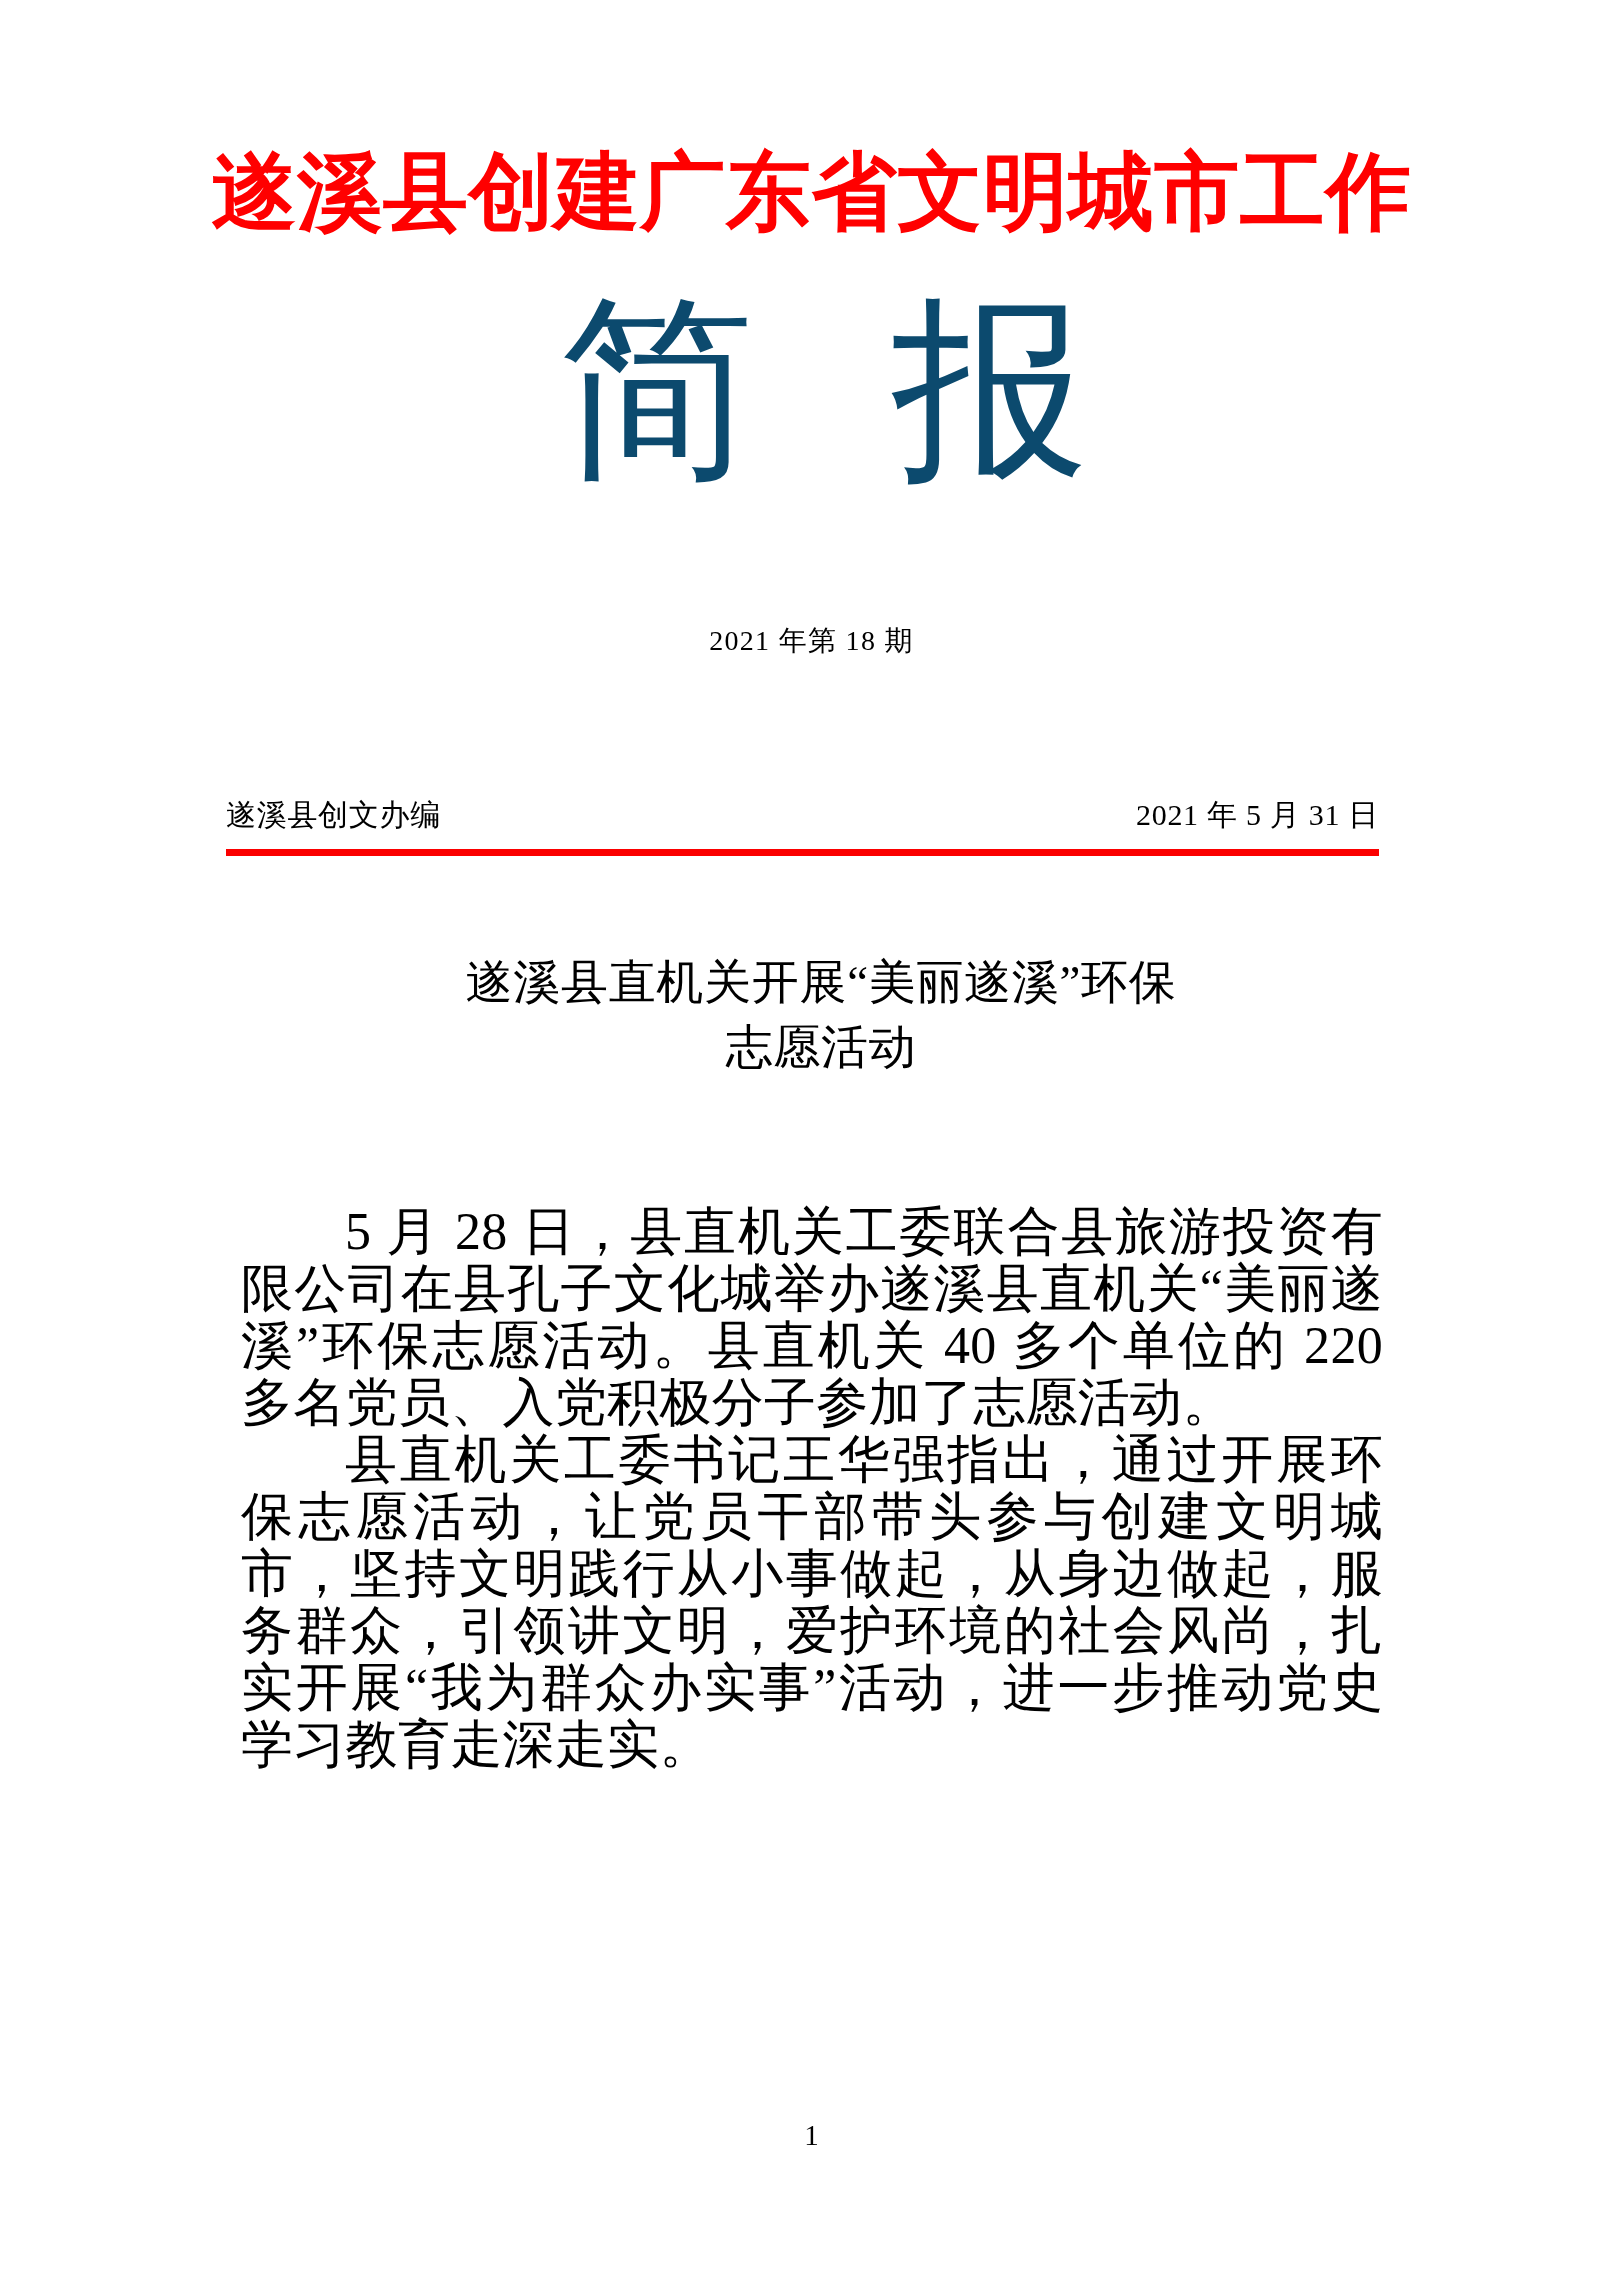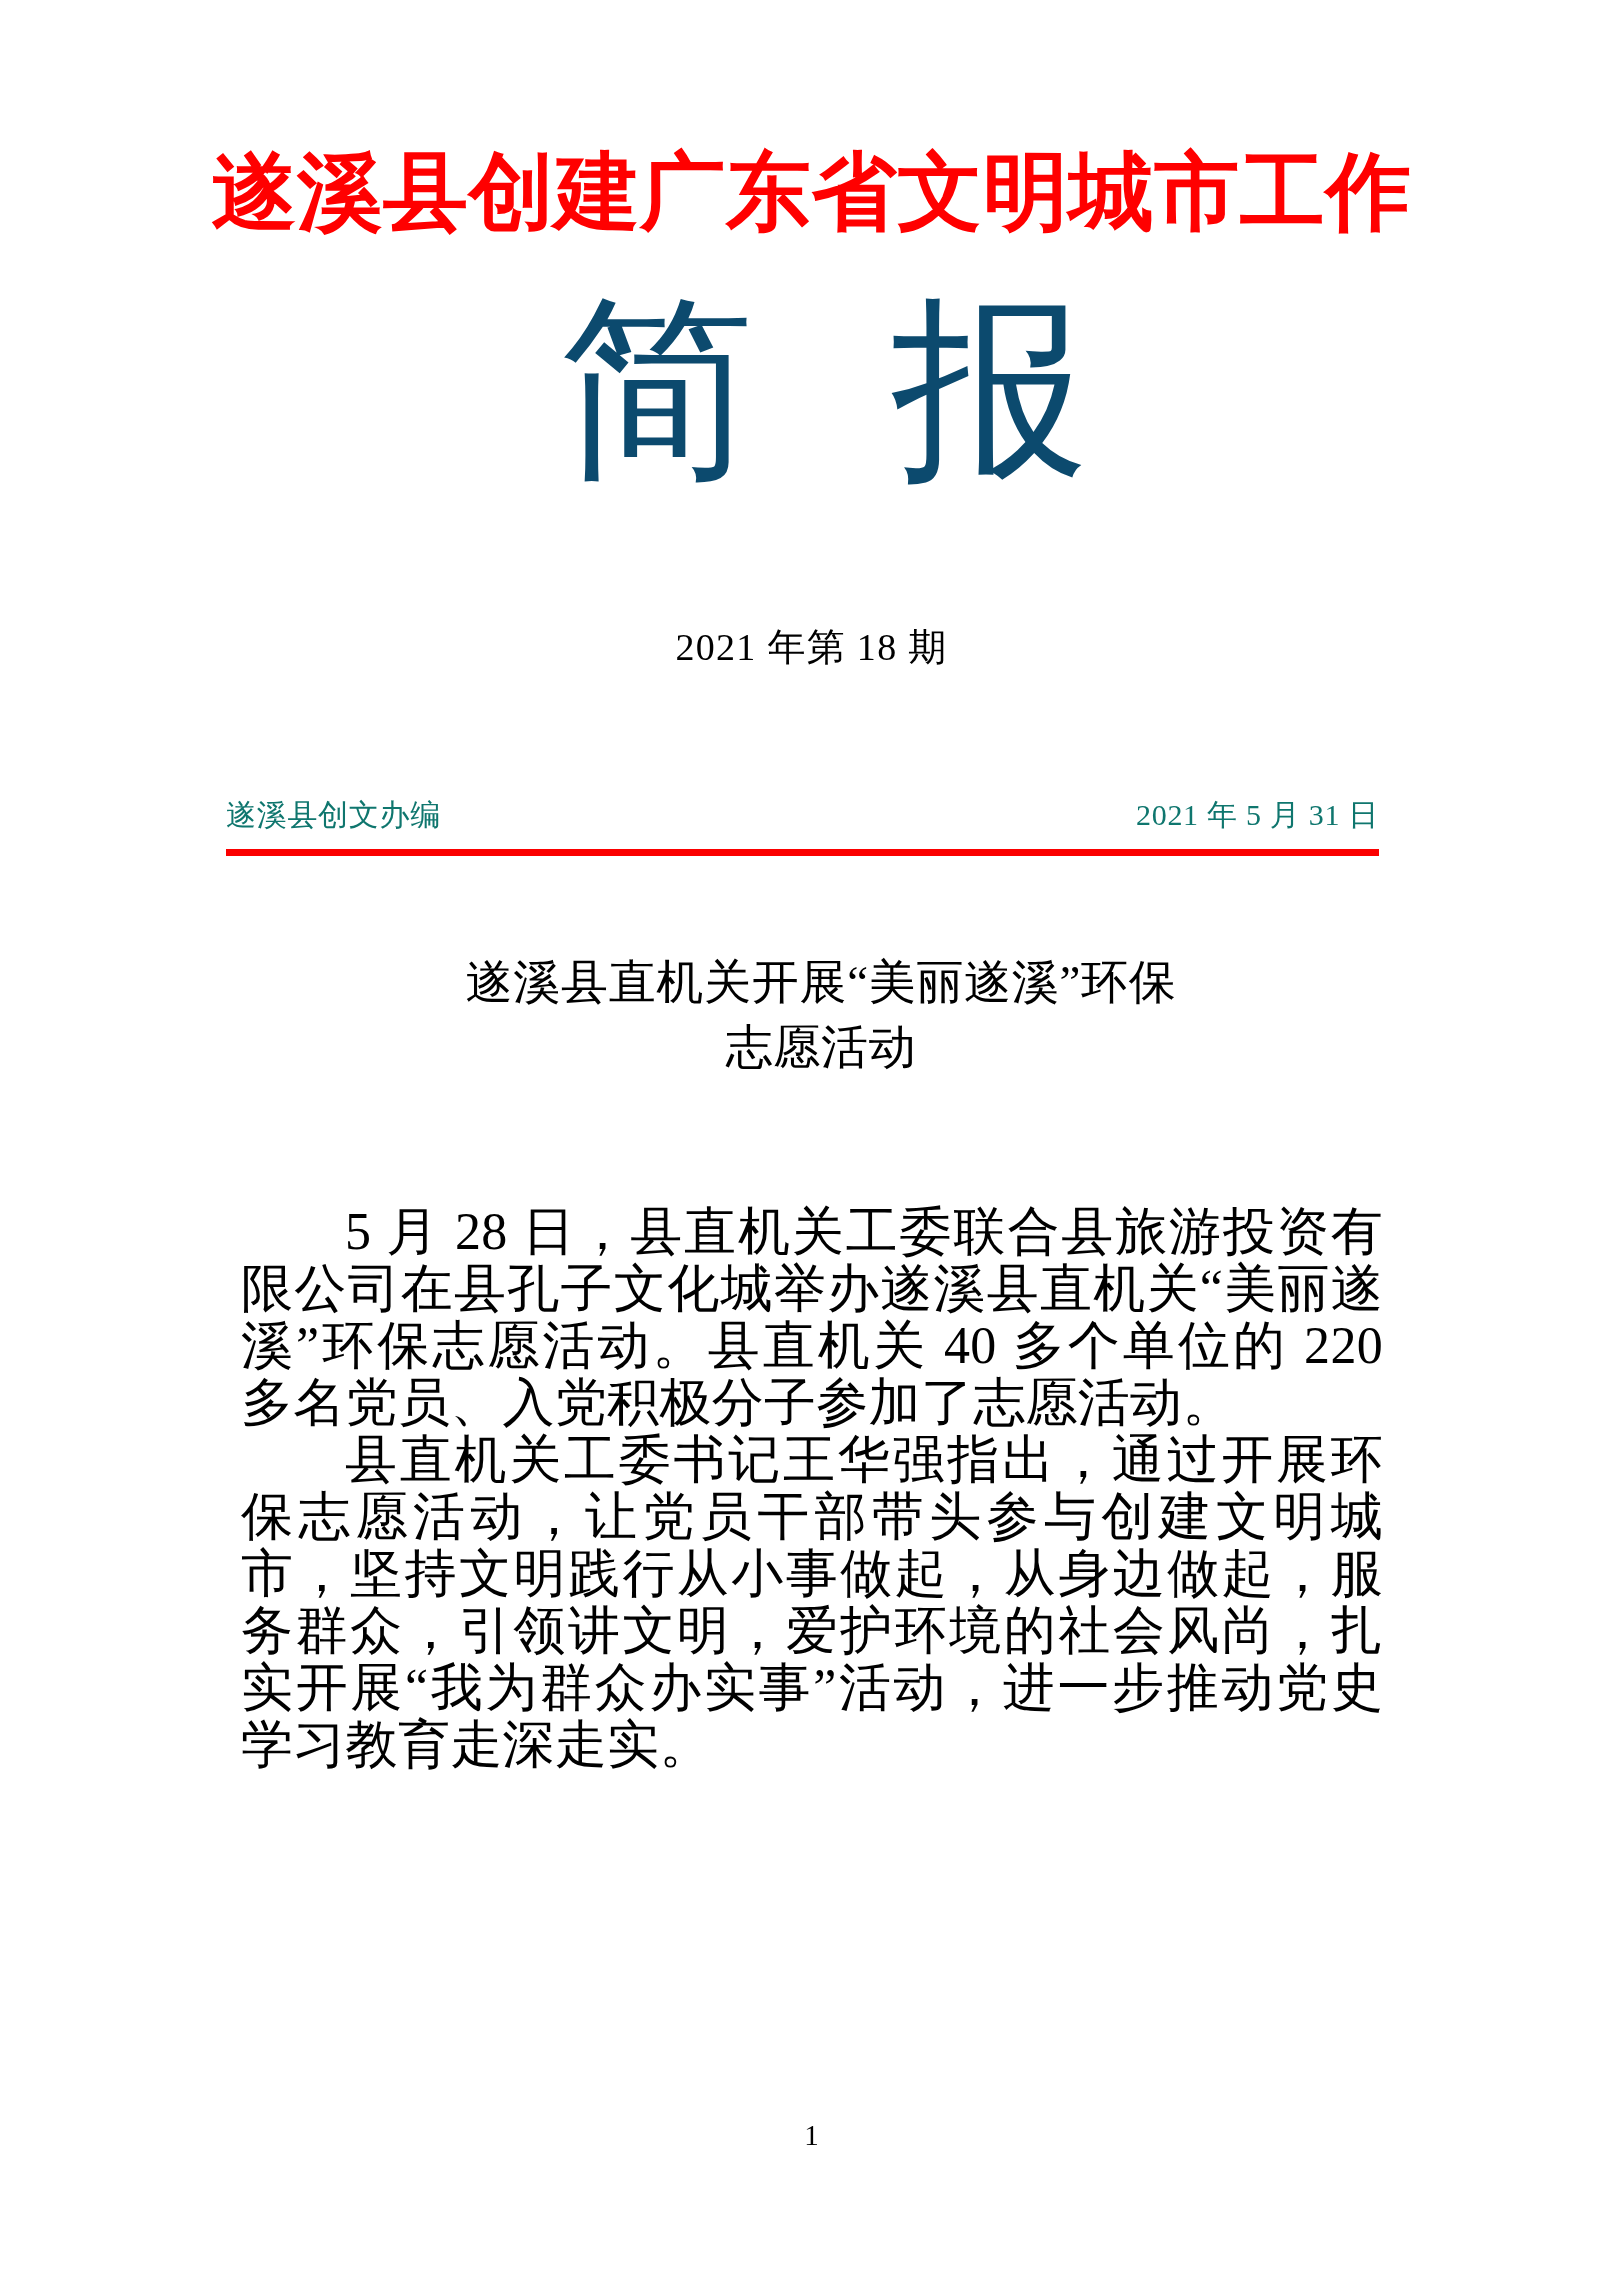--- a/index.html
+++ b/index.html
@@ -65,35 +65,35 @@
   }
 
   .issue-line {
     position: absolute;
     left: 0;
     top: 622px;
     width: 1623px;
     text-align: center;
     color: #000000;
     font-family: "Liberation Serif", "DejaVu Serif", serif;
-    font-size: 38px;
+    font-size: 28px;
     letter-spacing: 1.3px;
     white-space: nowrap;
   }
 
   
   .imprint {
     position: absolute;
     left: 226px;
     top: 795px;
     width: 1153px;
     display: flex;
     justify-content: space-between;
     align-items: flex-end;
-    color: #0f766e;
+    color: #000000;
     font-family: "Liberation Serif", "DejaVu Serif", serif;
     font-size: 30px;
     letter-spacing: 0.7px;
     white-space: nowrap;
   }
 
   .imprint-editor { text-align: left; }
   .imprint-date  { text-align: right; margin-left: 32px; }
 
   .red-rule {

